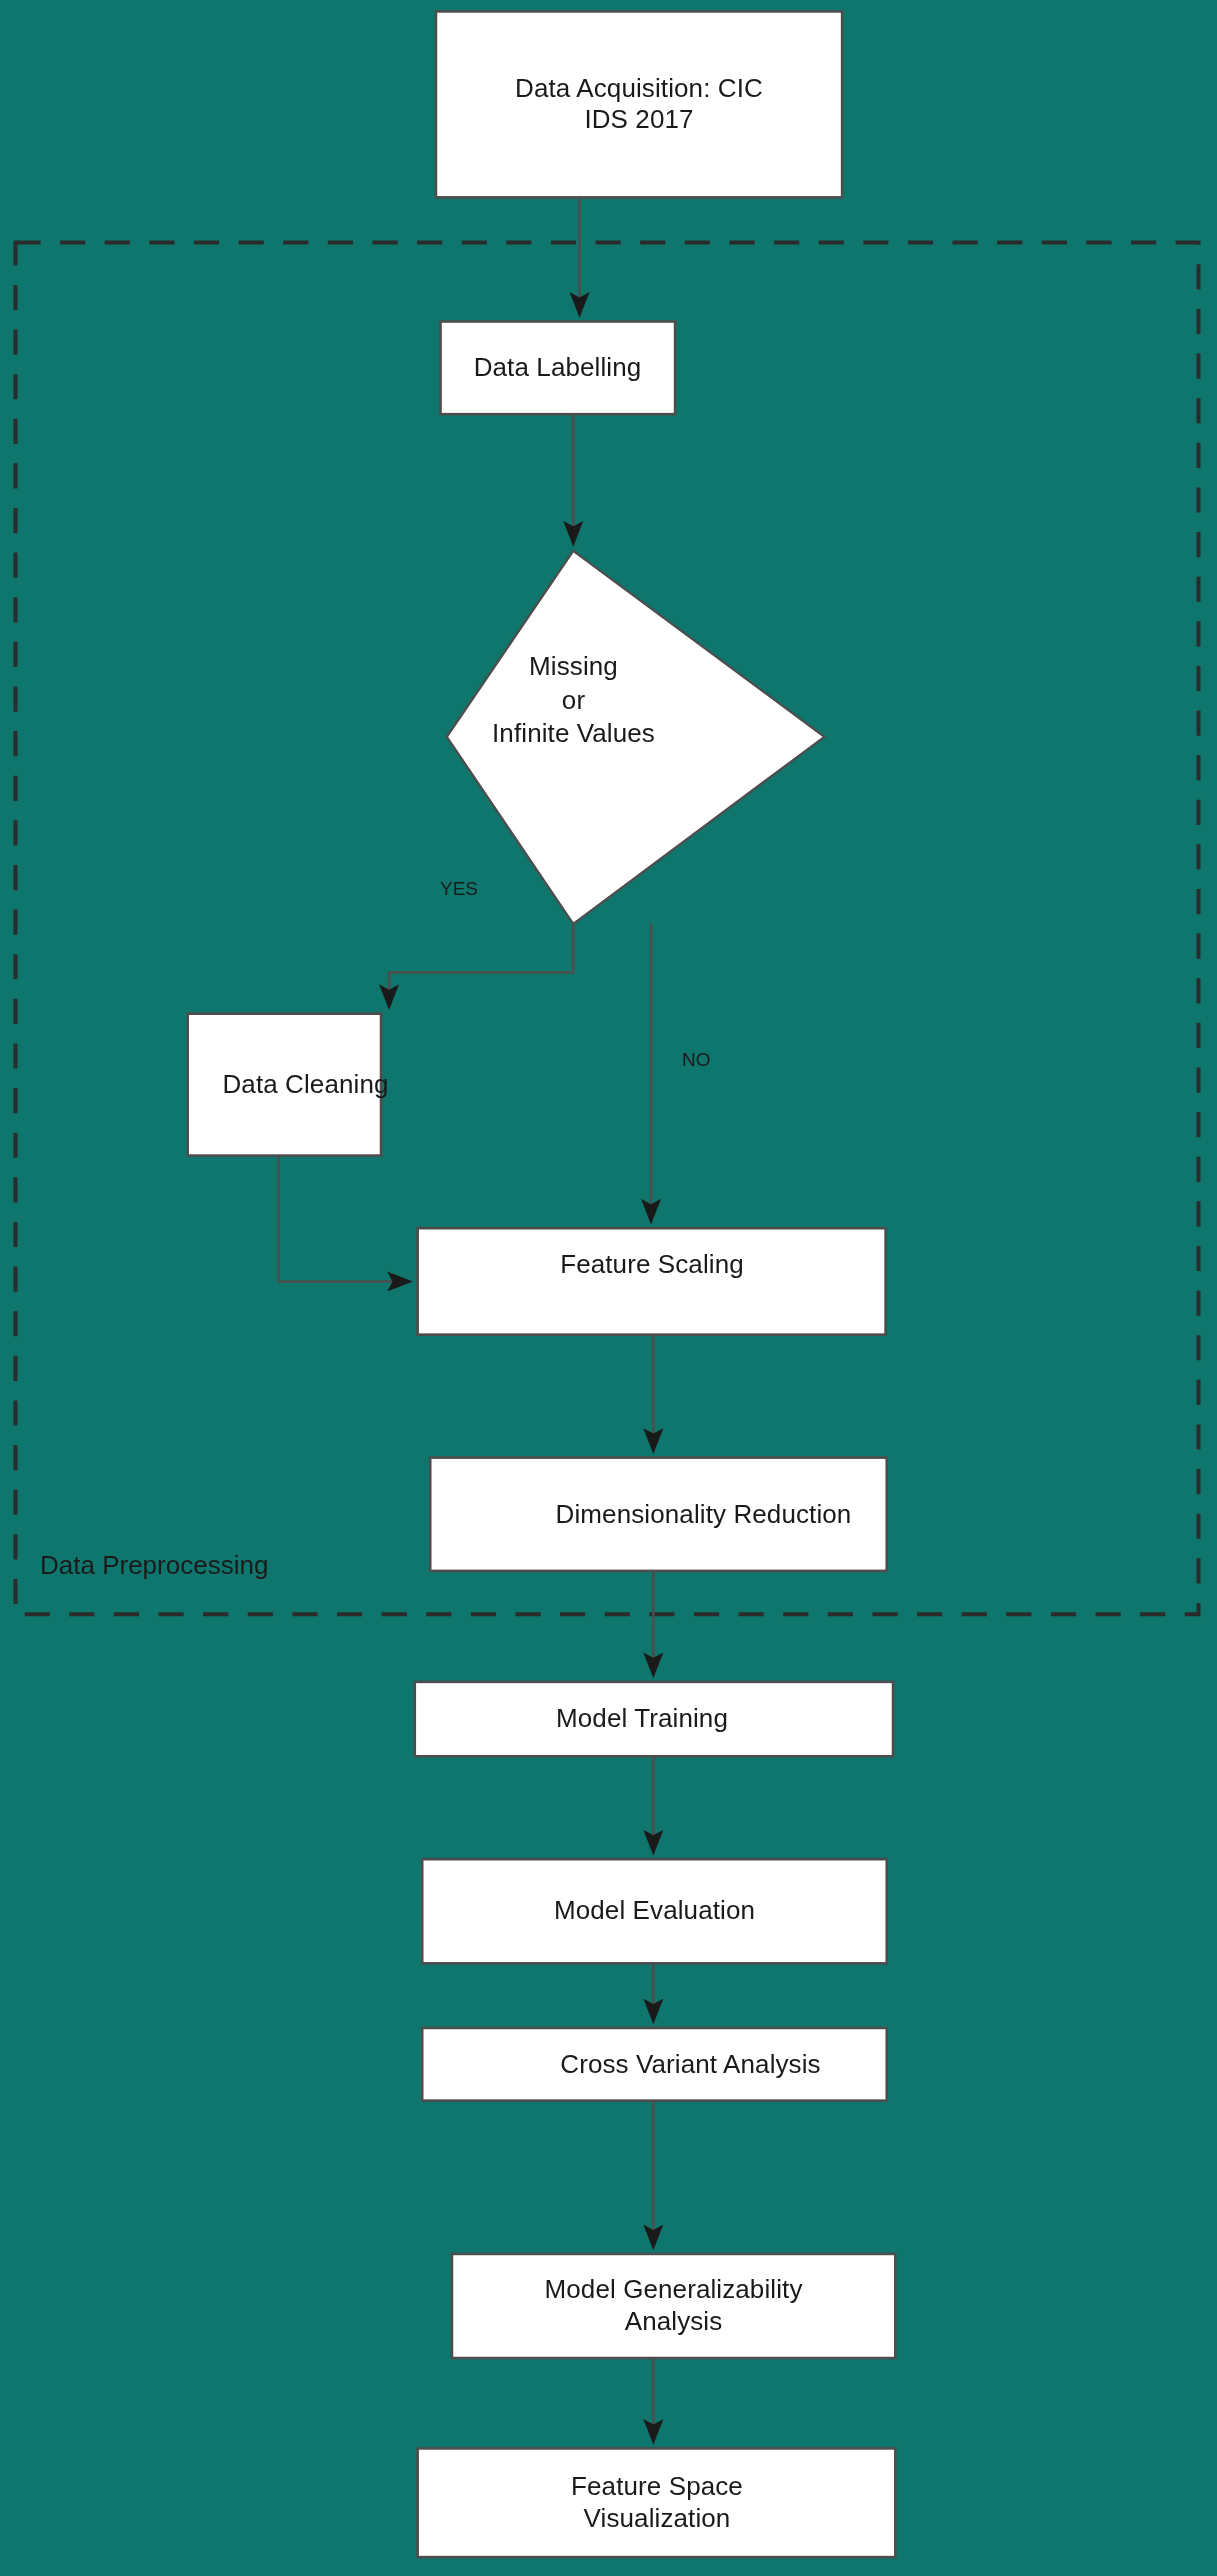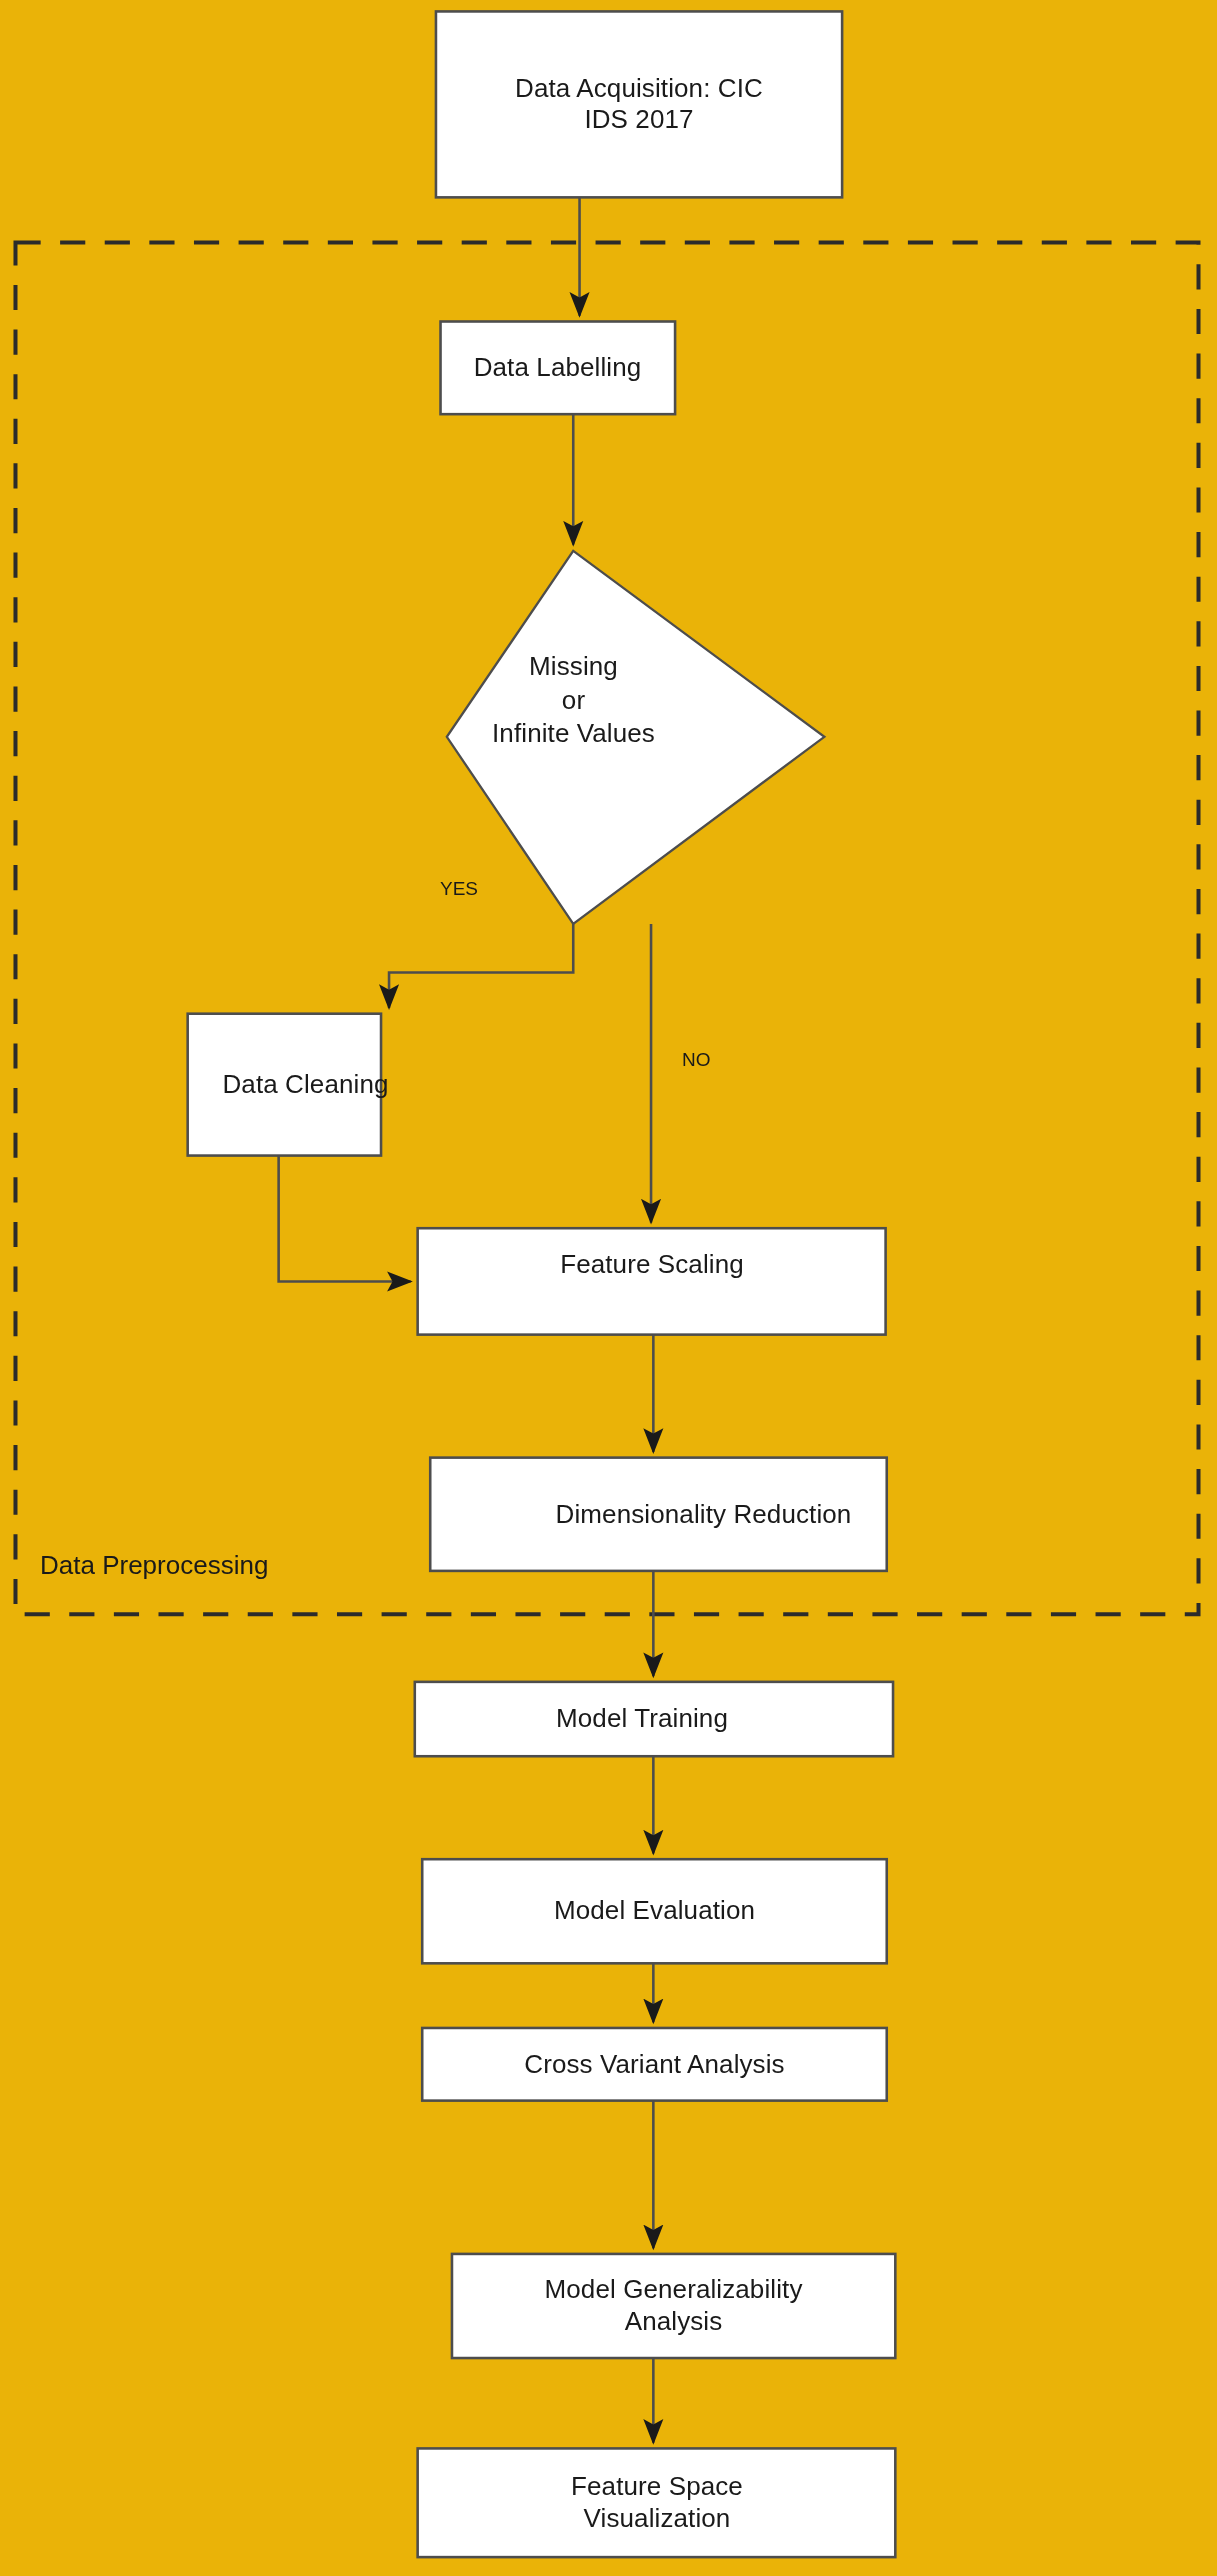--- a/index.html
+++ b/index.html
@@ -8,21 +8,21 @@
     padding: 0;
     background: #ffffff;
   }
   body {
     font-family: "Liberation Sans", sans-serif;
   }
   #canvas {
     position: relative;
     width: 1218px;
     height: 2576px;
-    background: #eab308;
+    background: #0f766e;
     overflow: hidden;
   }
   #flow-svg {
     position: absolute;
     left: 0;
     top: 0;
     width: 1218px;
     height: 2576px;
   }
   .node-label {
@@ -127,21 +127,21 @@
   <div class="node-label" style="left:188px; top:1014px; width:193px; height:142px;padding-left:21px;">Data Cleaning</div>
 
   <div class="node-label" style="left:418px; top:1228px; width:468px; height:74px;">Feature Scaling</div>
 
   <div class="node-label" style="left:430px; top:1458px; width:547px; height:113px;">Dimensionality Reduction</div>
 
   <div class="node-label" style="left:415px; top:1682px; width:422px; height:74px;padding-left:16px;">Model Training</div>
 
   <div class="node-label" style="left:422px; top:1859px; width:465px; height:104px;">Model Evaluation</div>
 
-  <div class="node-label" style="left:422px; top:2028px; width:465px; height:73px;">Cross Variant Analysis</div>
+  <div class="node-label" style="left:422px; top:2028px; width:465px; height:73px;padding-left:36px;">Cross Variant Analysis</div>
 
   <div class="node-label" style="left:452px; top:2254px; width:443px; height:104px;">Model Generalizability
 Analysis</div>
 
   <div class="node-label" style="left:418px; top:2448px; width:478px; height:109px;">Feature Space
 Visualization</div>
 
   <div class="edge-label" style="left:440px; top:879px;">YES</div>
 
   <div class="edge-label" style="left:682px; top:1050px;">NO</div>

